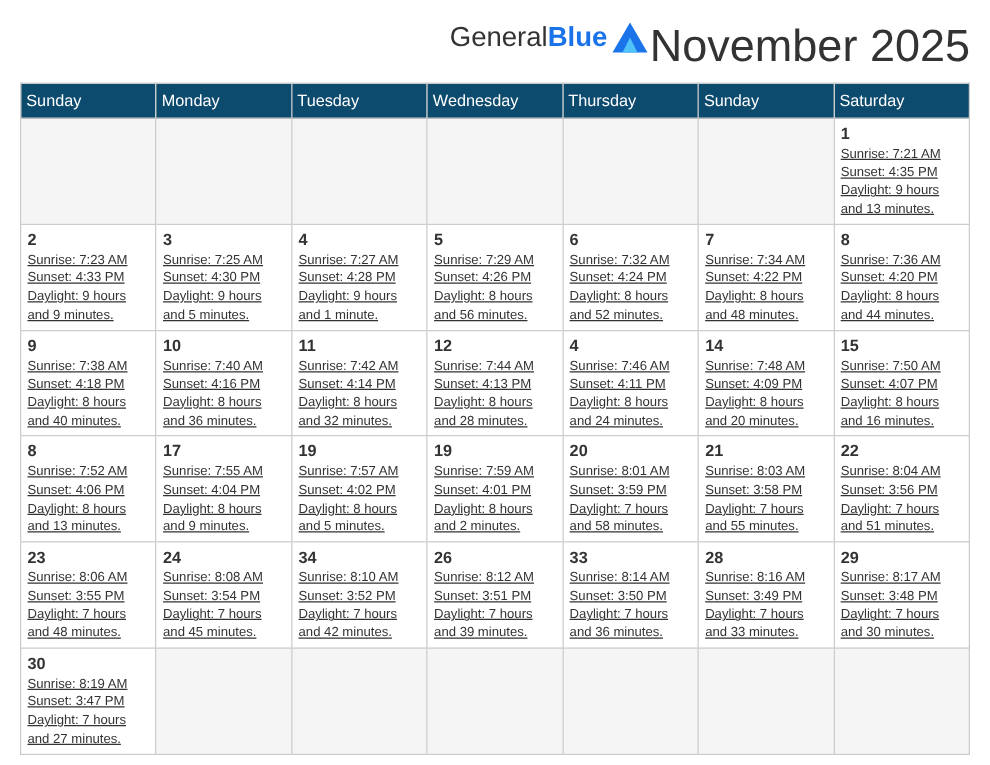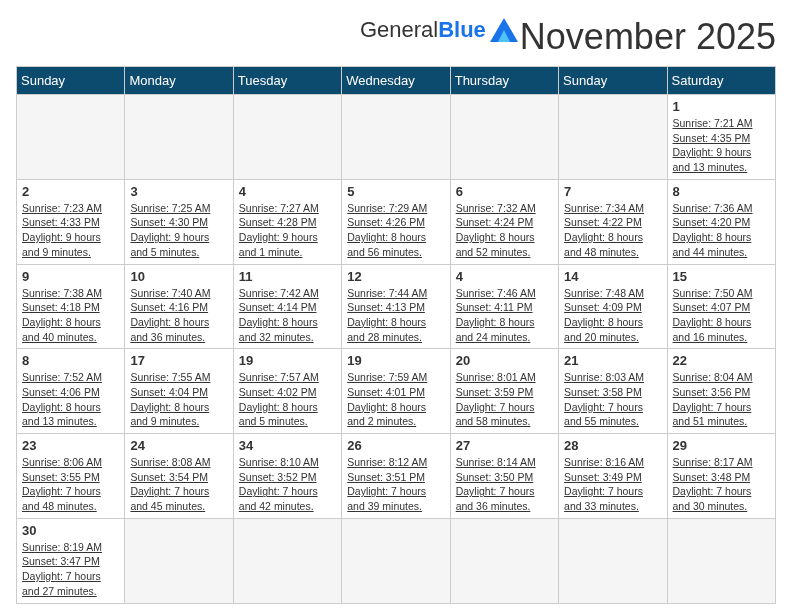--- a/index.html
+++ b/index.html
@@ -230,21 +230,21 @@
         </td>
         <td>
           <span class="day-number">34</span>
           <div class="day-info">Sunrise: 8:10 AM<br>Sunset: 3:52 PM<br>Daylight: 7 hours and 42 minutes.</div>
         </td>
         <td>
           <span class="day-number">26</span>
           <div class="day-info">Sunrise: 8:12 AM<br>Sunset: 3:51 PM<br>Daylight: 7 hours and 39 minutes.</div>
         </td>
         <td>
-          <span class="day-number">27</span>
+          <span class="day-number">33</span>
           <div class="day-info">Sunrise: 8:14 AM<br>Sunset: 3:50 PM<br>Daylight: 7 hours and 36 minutes.</div>
         </td>
         <td>
           <span class="day-number">28</span>
           <div class="day-info">Sunrise: 8:16 AM<br>Sunset: 3:49 PM<br>Daylight: 7 hours and 33 minutes.</div>
         </td>
         <td>
           <span class="day-number">29</span>
           <div class="day-info">Sunrise: 8:17 AM<br>Sunset: 3:48 PM<br>Daylight: 7 hours and 30 minutes.</div>
         </td>

